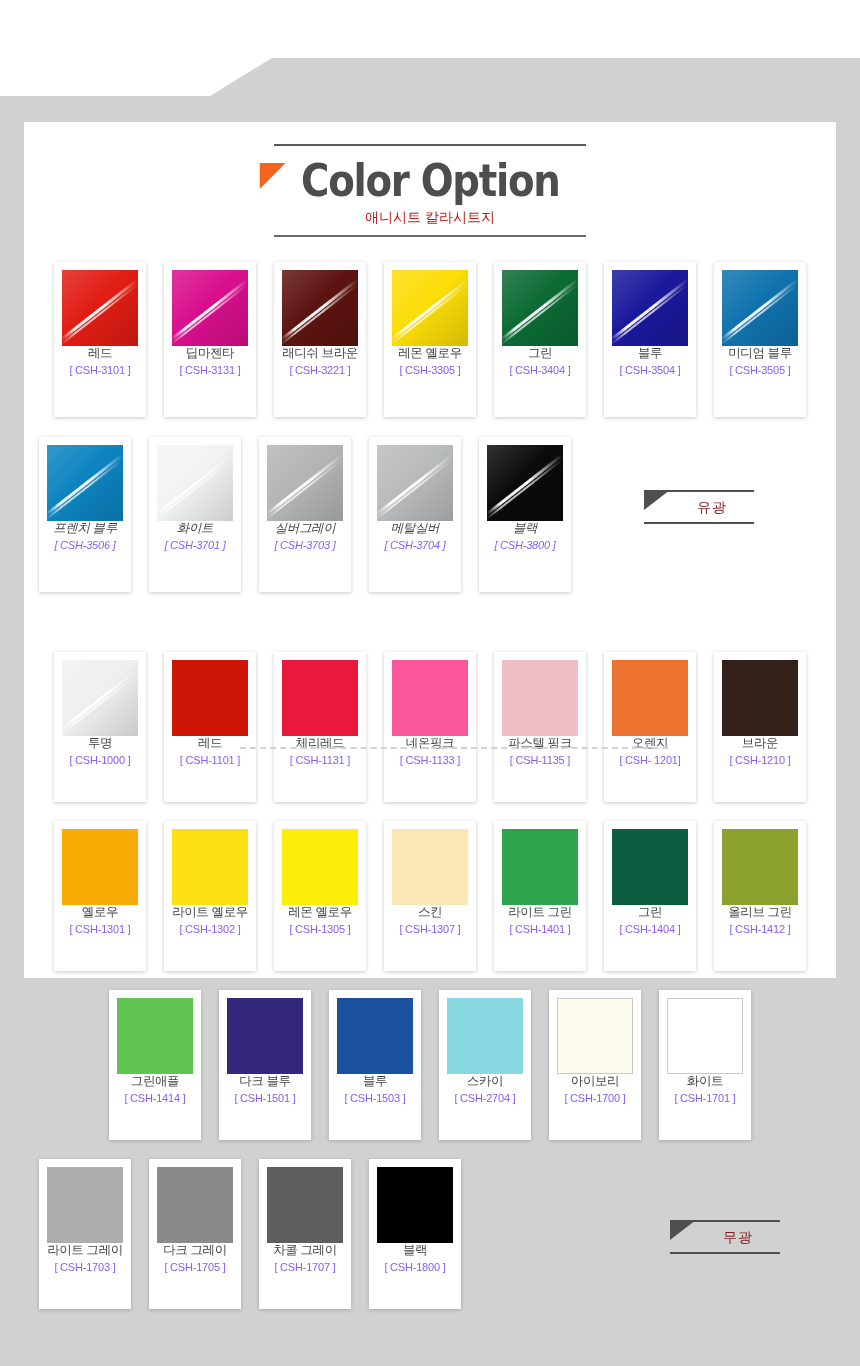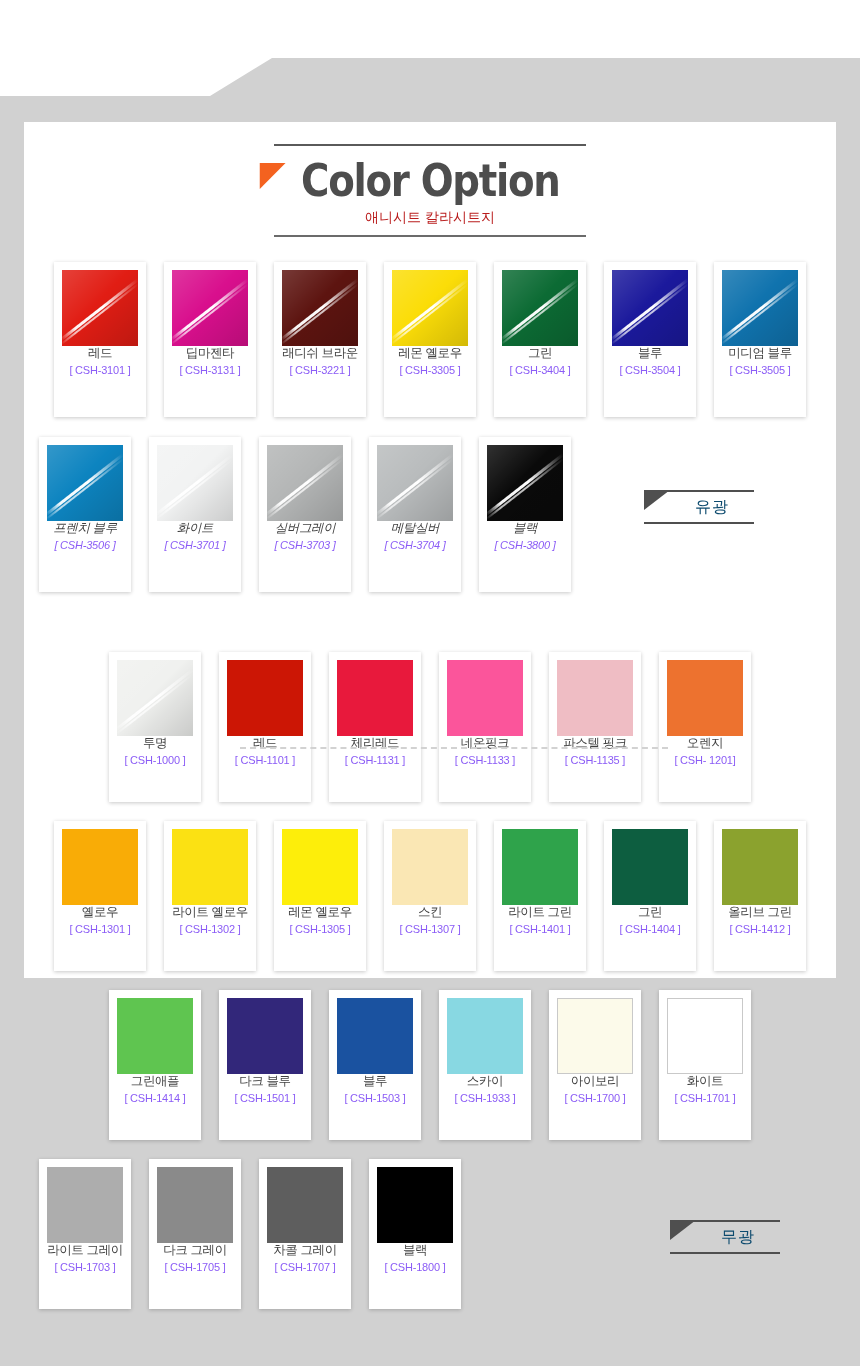--- a/index.html
+++ b/index.html
@@ -86,21 +86,21 @@
     white-space:nowrap; letter-spacing:-0.2px;
   }
 
   
   .badge{
     position:absolute; display:inline-block; text-align:center;
   }
   .badge .line-top{ width:88px; height:2px; background:#4f4f4f; margin-left:22px;}
   .badge .line-bot{ width:110px; height:2px; background:#4f4f4f; }
   .badge .btxt{
-    font-size:16px; color:#0c4a6e; line-height:30px; letter-spacing:1px;
+    font-size:14px; color:#7f1d1d; line-height:30px; letter-spacing:1px;
     padding-left:26px;
   }
   .badge .btri{
     position:absolute; left:0; top:0;
     width:0;height:0;
     border-left:26px solid #4f4f4f;
     border-bottom:20px solid transparent;
   }
 
   
@@ -270,20 +270,25 @@
         <div class="card matte">
           <div class="chip" style="background: rgb(239, 189, 196);"></div>
           <div class="name">파스텔 핑크</div>
           <div class="code">[ CSH-1135 ]</div>
         </div>
         <div class="card matte">
           <div class="chip" style="background: rgb(237, 114, 47);"></div>
           <div class="name">오렌지</div>
           <div class="code">[ CSH- 1201]</div>
         </div>
+        <div class="card matte">
+          <div class="chip" style="background: rgb(51, 33, 26);"></div>
+          <div class="name">브라운</div>
+          <div class="code">[ CSH-1210 ]</div>
+        </div>
       </div>
       <div class="row" style="margin-top: 19px;">
         <div class="card matte">
           <div class="chip" style="background: rgb(249, 172, 6);"></div>
           <div class="name">옐로우</div>
           <div class="code">[ CSH-1301 ]</div>
         </div>
         <div class="card matte">
           <div class="chip" style="background: rgb(251, 225, 19);"></div>
           <div class="name">라이트 옐로우</div>
@@ -327,21 +332,21 @@
           <div class="code">[ CSH-1501 ]</div>
         </div>
         <div class="card matte">
           <div class="chip" style="background: rgb(26, 82, 160);"></div>
           <div class="name">블루</div>
           <div class="code">[ CSH-1503 ]</div>
         </div>
         <div class="card matte">
           <div class="chip" style="background: rgb(136, 216, 226);"></div>
           <div class="name">스카이</div>
-          <div class="code">[ CSH-1933 ]</div>
+          <div class="code">[ CSH-2704 ]</div>
         </div>
         <div class="card matte">
           <div class="chip bordered" style="background: rgb(252, 250, 234);"></div>
           <div class="name">아이보리</div>
           <div class="code">[ CSH-1700 ]</div>
         </div>
         <div class="card matte">
           <div class="chip bordered" style="background: rgb(255, 255, 255);"></div>
           <div class="name">화이트</div>
           <div class="code">[ CSH-1701 ]</div>

